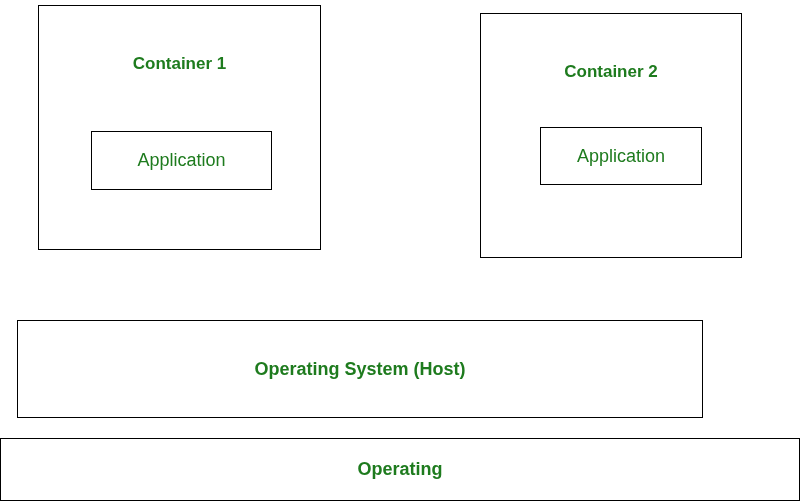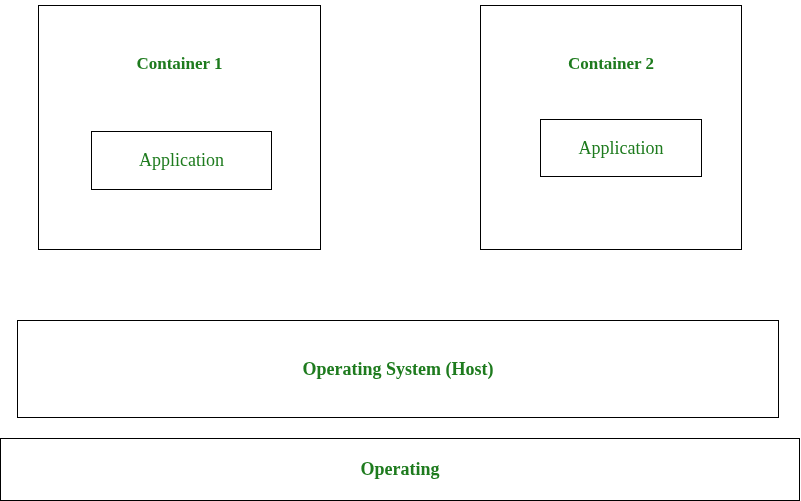--- a/index.html
+++ b/index.html
@@ -7,21 +7,20 @@
     padding: 0;
     background: #ffffff;
     font-family: "Liberation Sans", sans-serif;
   }
   .canvas {
     position: relative;
     width: 801px;
     height: 501px;
     background: #ffffff;
     overflow: hidden;
-    font-family: Liberation Serif, serif;
   }
   .box {
     position: absolute;
     border: 1px solid #000000;
     background: #ffffff;
     box-sizing: border-box;
   }
   .container-title {
     position: absolute;
     width: 100%;
@@ -58,25 +57,25 @@
     font-size: 18px;
     font-weight: bold;
     color: #1e7b1e;
   }
 
   
   #c1 { left: 38px; top: 5px; width: 283px; height: 245px; }
   #c1-app { left: 52px; top: 125px; width: 181px; height: 59px; }
 
   
-  #c2 { left: 480px; top: 5px; width: 262px; height: 245px; }
+  #c2 { left: 480px; top: 13px; width: 262px; height: 245px; }
   #c2-app { left: 59px; top: 113px; width: 162px; height: 58px; }
 
   
-  #os { left: 17px; top: 320px; width: 762px; height: 98px; }
+  #os { left: 17px; top: 320px; width: 686px; height: 98px; }
 
   
   #hw { left: 0px; top: 438px; width: 800px; height: 63px; }
 </style>
 </head>
 <body>
 
 <div class="canvas">
 
   <div class="box" id="c1">

